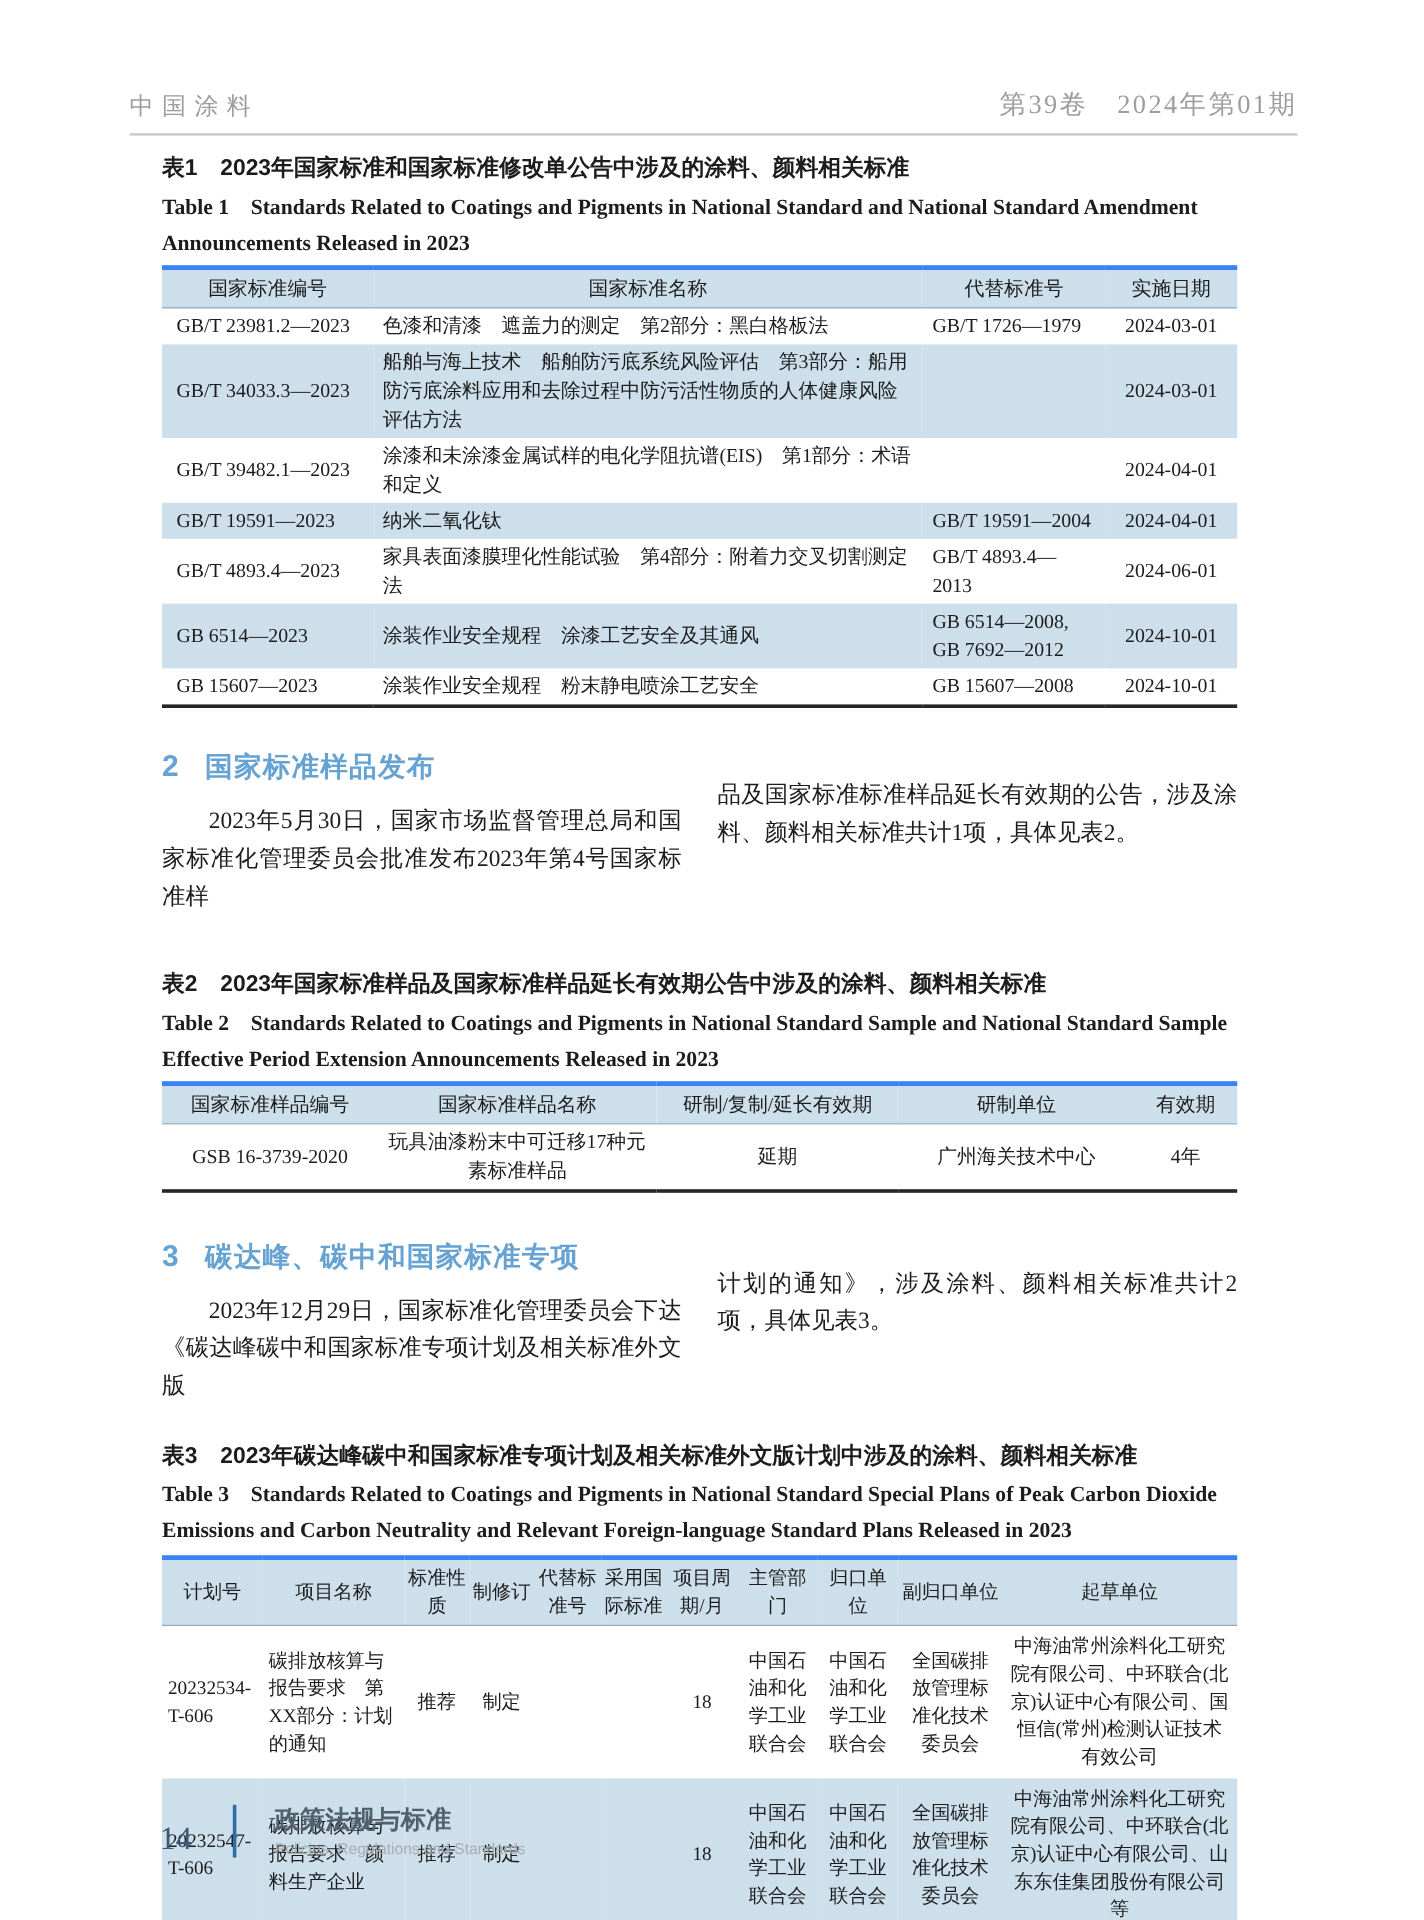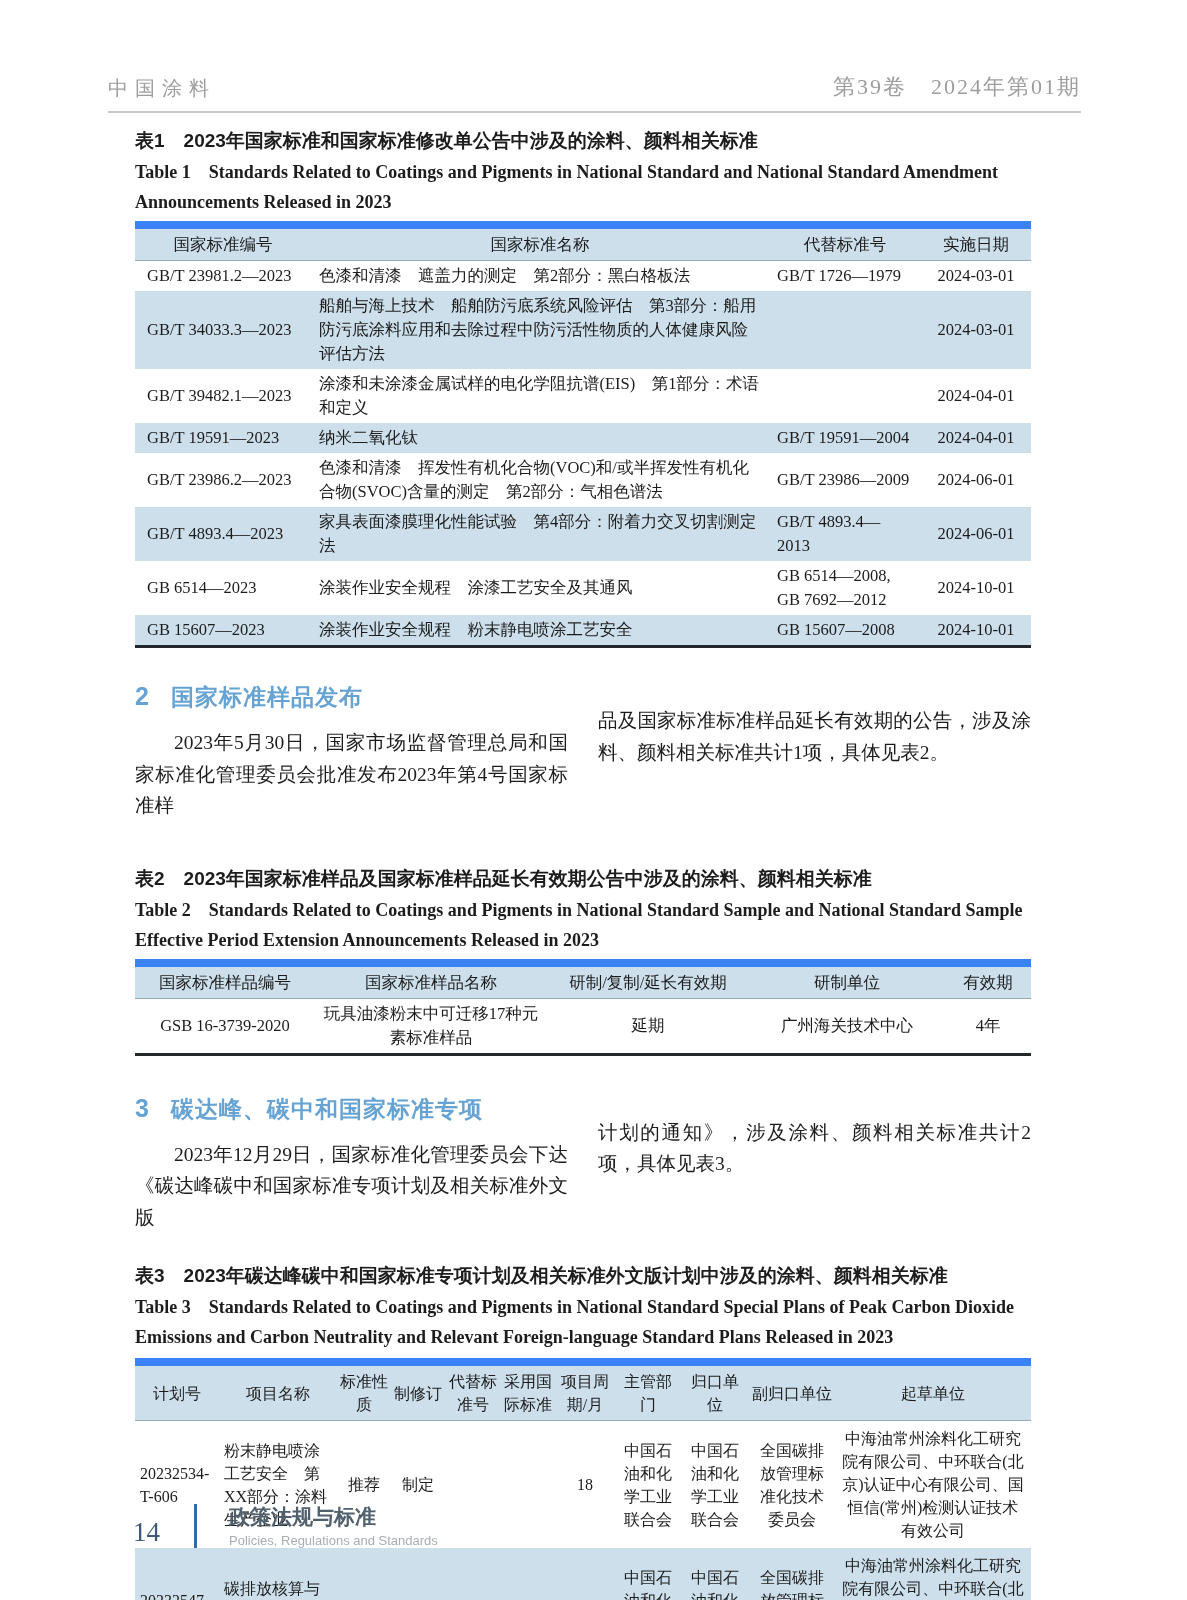--- a/index.html
+++ b/index.html
@@ -19,21 +19,21 @@
   
   .caption { }
   .caption .cn { font-family:"Liberation Sans",sans-serif; font-weight:700; font-size:19px; line-height:33px; }
   .caption .en { font-weight:700; font-size:18px; line-height:30px; }
   .cap1 { margin-top:124px; }
   .cap2 { margin-top:40px; }
   .cap3 { margin-top:26px; }
 
   
   table.std { width:100%; border-collapse:collapse; table-layout:fixed;
-              border-top:8px solid #3b82f6; border-bottom:3px solid #23272b; font-size:16.5px; }
+              border-top:4px solid #3b82f6; border-bottom:3px solid #23272b; font-size:16.5px; }
   table.std thead tr { background:#cddfeb; }
   table.std thead th { font-weight:400; padding:4px 3px; border-bottom:1px solid #93aabb;
                        line-height:23px; text-align:center; vertical-align:middle; }
   table.std tbody tr:nth-child(even) { background:#cddfeb; }
   table.std td { padding:3px 8px; line-height:24px; vertical-align:middle; word-wrap:break-word;margin-left:21px; }
 
   #table1 { margin-top:4px; }
   #table1 td.code { padding-left:12px; }
   #table1 td.date { text-align:center; padding-left:2px; padding-right:2px; }
 
@@ -115,26 +115,20 @@
           <td class="code">GB/T 39482.1—2023</td>
           <td class="name">涂漆和未涂漆金属试样的电化学阻抗谱(EIS)　第1部分：术语和定义</td>
           <td class="repl"></td>
           <td class="date">2024-04-01</td>
         </tr>
         <tr>
           <td class="code">GB/T 19591—2023</td>
           <td class="name">纳米二氧化钛</td>
           <td class="repl">GB/T 19591—2004</td>
           <td class="date">2024-04-01</td>
-        </tr>
-        <tr>
-          <td class="code">GB/T 23986.2—2023</td>
-          <td class="name">色漆和清漆　挥发性有机化合物(VOC)和/或半挥发性有机化合物(SVOC)含量的测定　第2部分：气相色谱法</td>
-          <td class="repl">GB/T 23986—2009</td>
-          <td class="date">2024-06-01</td>
         </tr>
         <tr>
           <td class="code">GB/T 4893.4—2023</td>
           <td class="name">家具表面漆膜理化性能试验　第4部分：附着力交叉切割测定法</td>
           <td class="repl">GB/T 4893.4—2013</td>
           <td class="date">2024-06-01</td>
         </tr>
         <tr>
           <td class="code">GB 6514—2023</td>
           <td class="name">涂装作业安全规程　涂漆工艺安全及其通风</td>
@@ -241,21 +235,21 @@
           <th>项目周期/月</th>
           <th>主管部门</th>
           <th>归口单位</th>
           <th>副归口单位</th>
           <th>起草单位</th>
         </tr>
       </thead>
       <tbody>
         <tr>
           <td class="left">20232534-T-606</td>
-          <td class="left">粉末静电喷涂工艺安全　第XX部分：涂料生产企业</td>
+          <td class="left">碳排放核算与报告要求　第XX部分：计划的通知</td>
           <td class="ctr">推荐</td>
           <td class="ctr">制定</td>
           <td class="ctr"></td>
           <td class="ctr"></td>
           <td class="ctr">18</td>
           <td class="ctr">中国石油和化学工业联合会</td>
           <td class="ctr">中国石油和化学工业联合会</td>
           <td class="ctr">全国碳排放管理标准化技术委员会</td>
           <td class="ctr">中海油常州涂料化工研究院有限公司、中环联合(北京)认证中心有限公司、国恒信(常州)检测认证技术有效公司</td>
         </tr>

